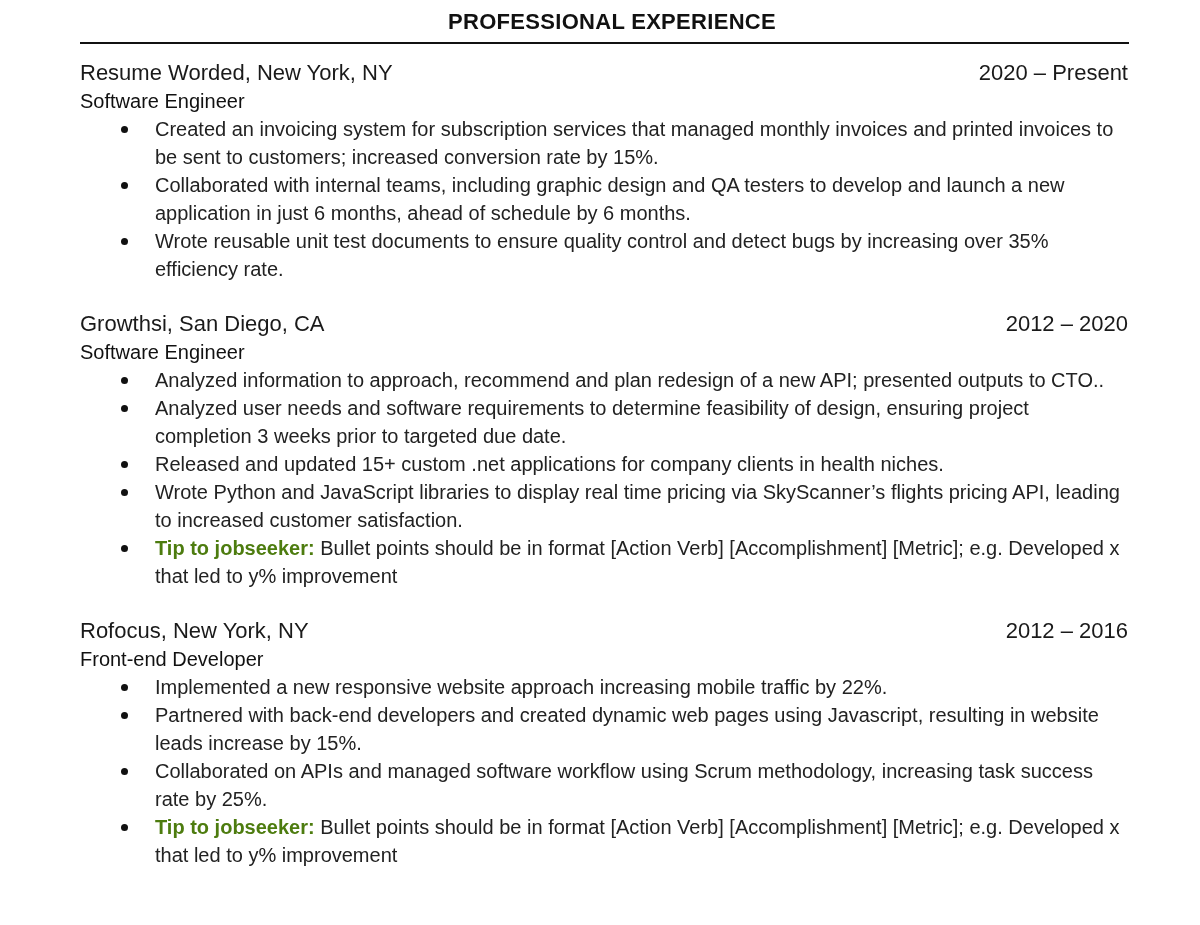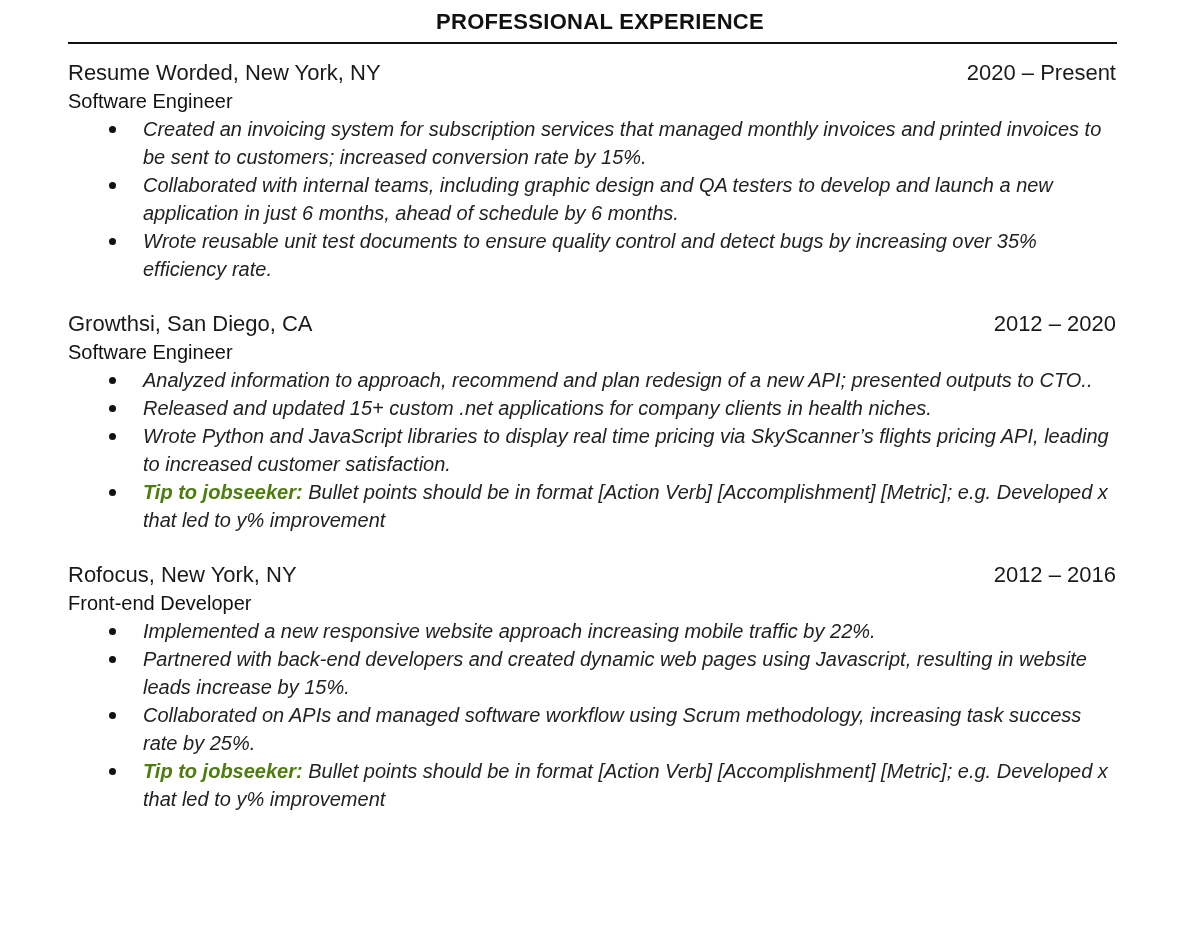--- a/index.html
+++ b/index.html
@@ -1,24 +1,24 @@
 <!DOCTYPE html>
 <html><head>
   <meta charset="utf-8">
   <style>
     html, body { margin: 0; padding: 0; background: #ffffff; }
     body { width: 1200px; height: 925px; overflow: hidden; font-family: "Liberation Sans", sans-serif; color: #1a1a1a; }
-    .page { position: relative; width: 1184px; height: 925px; }
+    .page { position: relative; width: 1184px; height: 925px; margin-left: 12px; }
     .section-title { position: absolute; left: 0; width: 1200px; top: 9px; text-align: center; font-weight: bold; font-size: 22px; letter-spacing: 0.3px; color: #111; }
     .rule { position: absolute; left: 68px; width: 1049px; top: 42px; height: 2px; background: #111; }
     .entries { position: absolute; left: 68px; top: 57px; width: 1048px; }
     .entry { margin-bottom: 25px; }
     .entry-head { display: flex; justify-content: space-between; font-size: 22px; line-height: 31px; color: #1a1a1a; gap: 42px; }
     .role { font-weight: normal; font-size: 20px; line-height: 27px; color: #111; }
-    ul.bullets { list-style: none; margin: 0; padding: 0; font-style: italic; }
+    ul.bullets { list-style: none; margin: 0; padding: 0; }
     ul.bullets li { position: relative; padding-left: 75px; font-size: 20px; line-height: 28px; color: #222; }
     ul.bullets li .dot { position: absolute; left: 41px; top: 11px; width: 7px; height: 7px; border-radius: 50%; background: #111; }
     .tip-label { font-weight: bold; color: #4d7c0f; }
   </style>
 </head>
 <body>
 
 <div class="page">
   <div class="section-title">PROFESSIONAL EXPERIENCE</div>
   <div class="rule"></div>
@@ -39,20 +39,21 @@
     </div>
 
     <div class="entry">
       <div class="entry-head">
         <span>Growthsi, San Diego, CA</span>
         <span>2012 – 2020</span>
       </div>
       <div class="role">Software Engineer</div>
       <ul class="bullets">
         <li><span class="dot"></span><span>Analyzed information to approach, recommend and plan redesign of a new API; presented outputs to CTO..</span></li>
+        <li><span class="dot"></span><span>Analyzed user needs and software requirements to determine feasibility of design, ensuring project completion 3 weeks prior to targeted due date.</span></li>
         <li><span class="dot"></span><span>Released and updated 15+ custom .net applications for company clients in health niches.</span></li>
         <li><span class="dot"></span><span>Wrote Python and JavaScript libraries to display real time pricing via SkyScanner’s flights pricing API, leading to increased customer satisfaction.</span></li>
         <li><span class="dot"></span><span class="tip-label">Tip to jobseeker:</span><span> Bullet points should be in format [Action Verb] [Accomplishment] [Metric]; e.g. Developed x that led to y% improvement</span></li>
       </ul>
     </div>
 
     <div class="entry">
       <div class="entry-head">
         <span>Rofocus, New York, NY</span>
         <span>2012 – 2016</span>

